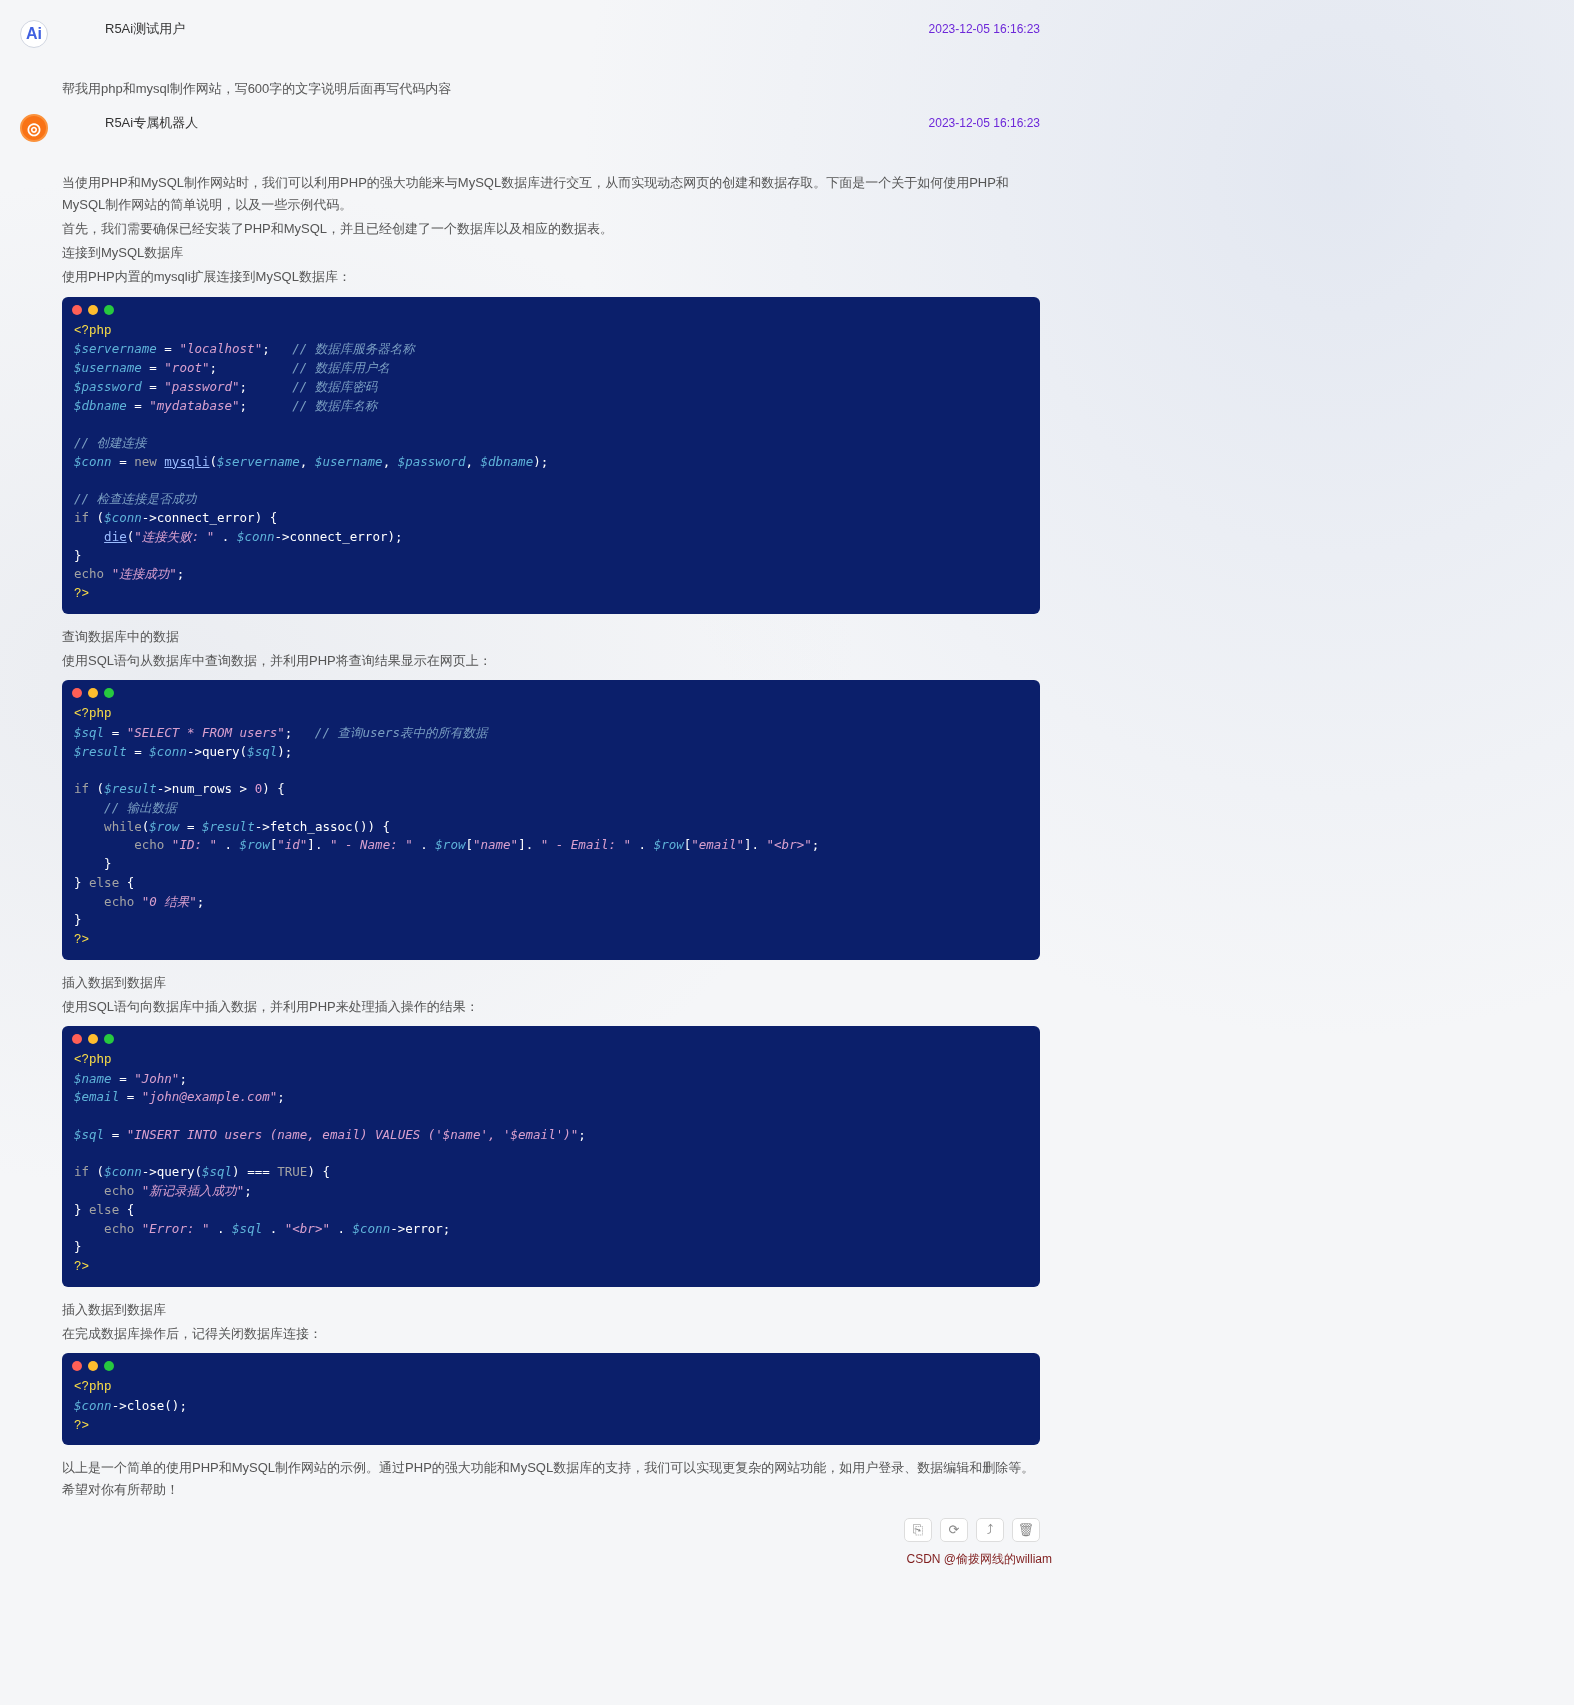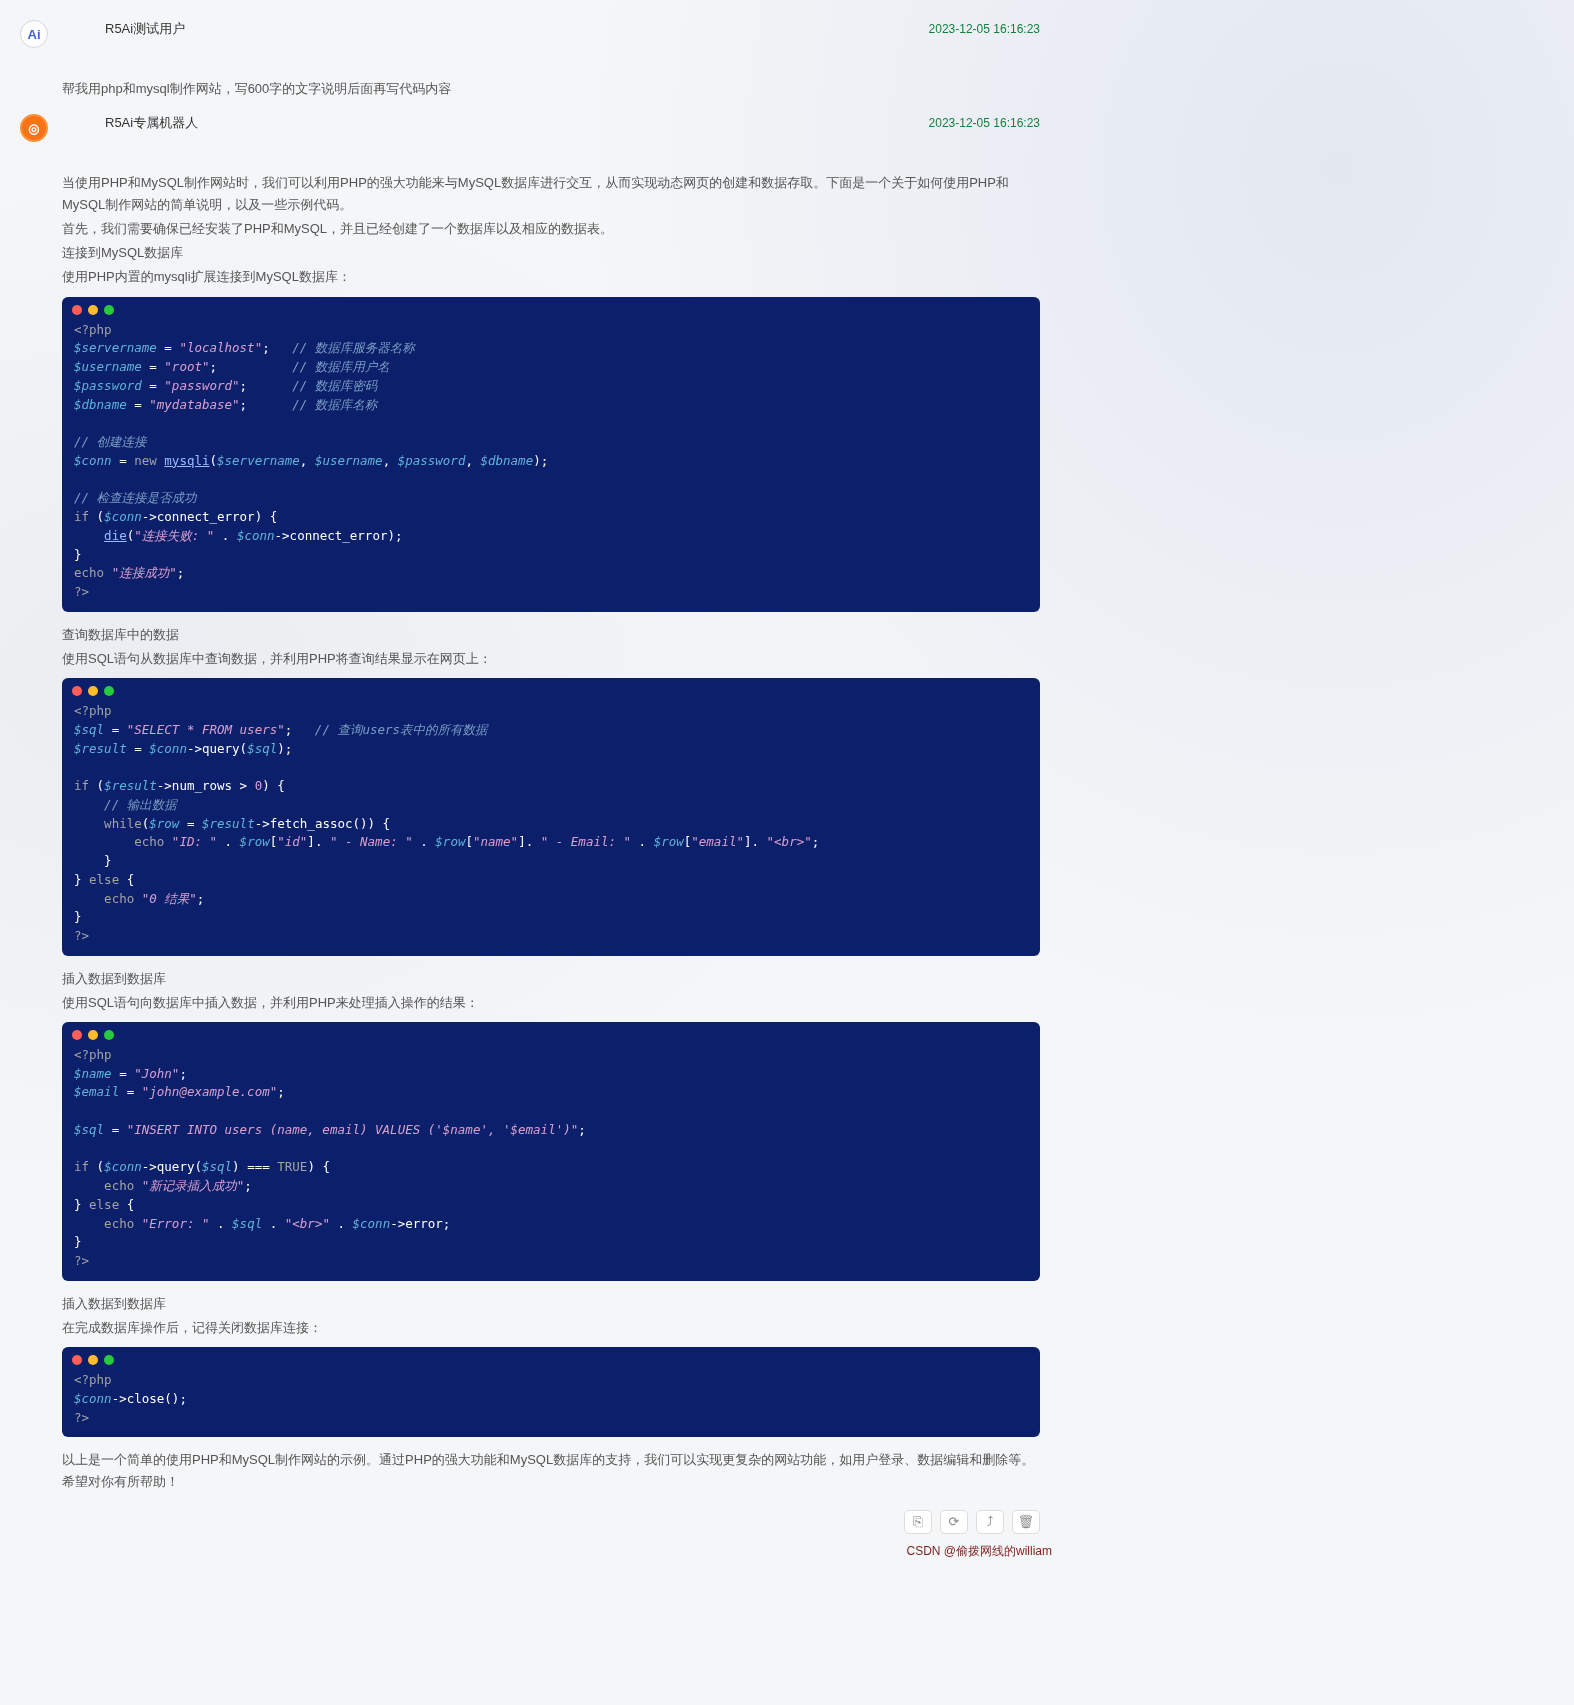--- a/index.html
+++ b/index.html
@@ -16,28 +16,28 @@
       radial-gradient(ellipse at 85% 10%, rgba(200,210,230,0.4) 0%, transparent 40%),
       radial-gradient(ellipse at 10% 40%, rgba(210,215,225,0.3) 0%, transparent 35%),
       #f5f6f8;
     z-index: -1;
   }
   .chat { padding: 20px 20px 60px 20px; }
   .msg { display: flex; gap: 14px; margin-bottom: 14px; }
   .avatar {
     width: 28px; height: 28px; border-radius: 50%;
     flex: 0 0 28px; display:flex; align-items:center; justify-content:center;
-    font-size: 13px; font-weight: 600;
+    font-size: 16px; font-weight: 600;
   }
   .avatar.user { background:#fff; border:1px solid #d0d5e0; color:#4060e0; }
   .avatar.bot  { background:#f97316; color:#fff; border:2px solid #fb923c; }
   .bubble { flex:1; }
   .head { display:flex; justify-content:space-between; align-items:center; margin-bottom:4px;margin-left:43px; }
   .name { font-size:13px; color:#333; }
-  .time { font-size:12px; color:#15803d; }
+  .time { font-size:12px; color:#6d28d9; }
   .text { font-size:13px; color:#555; line-height:1.7;margin-top:40px; }
   .text p { margin-bottom:2px; }
 
   .code-block {
     background:#0b1f6b;
     border-radius:6px;
     margin:8px 0 12px 0;
     overflow:hidden;
   }
   .code-header {
@@ -45,21 +45,21 @@
     display:flex; gap:6px;
   }
   .dot { width:10px; height:10px; border-radius:50%; }
   .dot.r{background:#ff5f56;} .dot.y{background:#ffbd2e;} .dot.g{background:#27c93f;}
   pre {
     padding:2px 12px 10px 12px;
     font-family: "SFMono-Regular", Consolas, monospace;
     font-size:12.5px; line-height:1.5;
     white-space:pre; overflow-x:auto;
   }
-  .tok-tag   { color:#a3a3a3; }
+  .tok-tag   { color:#fde047;font-family:Liberation Mono, monospace; }
   .tok-var   { color:#5fb3d9; font-style:italic; }
   .tok-op    { color:#ffffff; }
   .tok-str   { color:#d9a0ce; font-style:italic; }
   .tok-com   { color:#7a9ec2; font-style:italic; }
   .tok-kw    { color:#a3a3a3; }
   .tok-fn    { color:#9bbcff;text-decoration:underline; }
   .tok-plain { color:#ffffff; }
   .tok-num   { color:#e3a0d3; }
 
   .action-bar {

